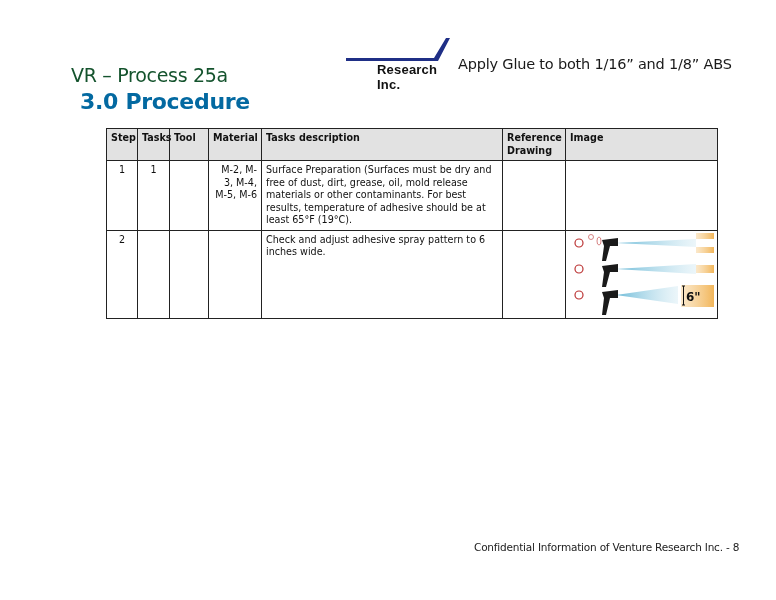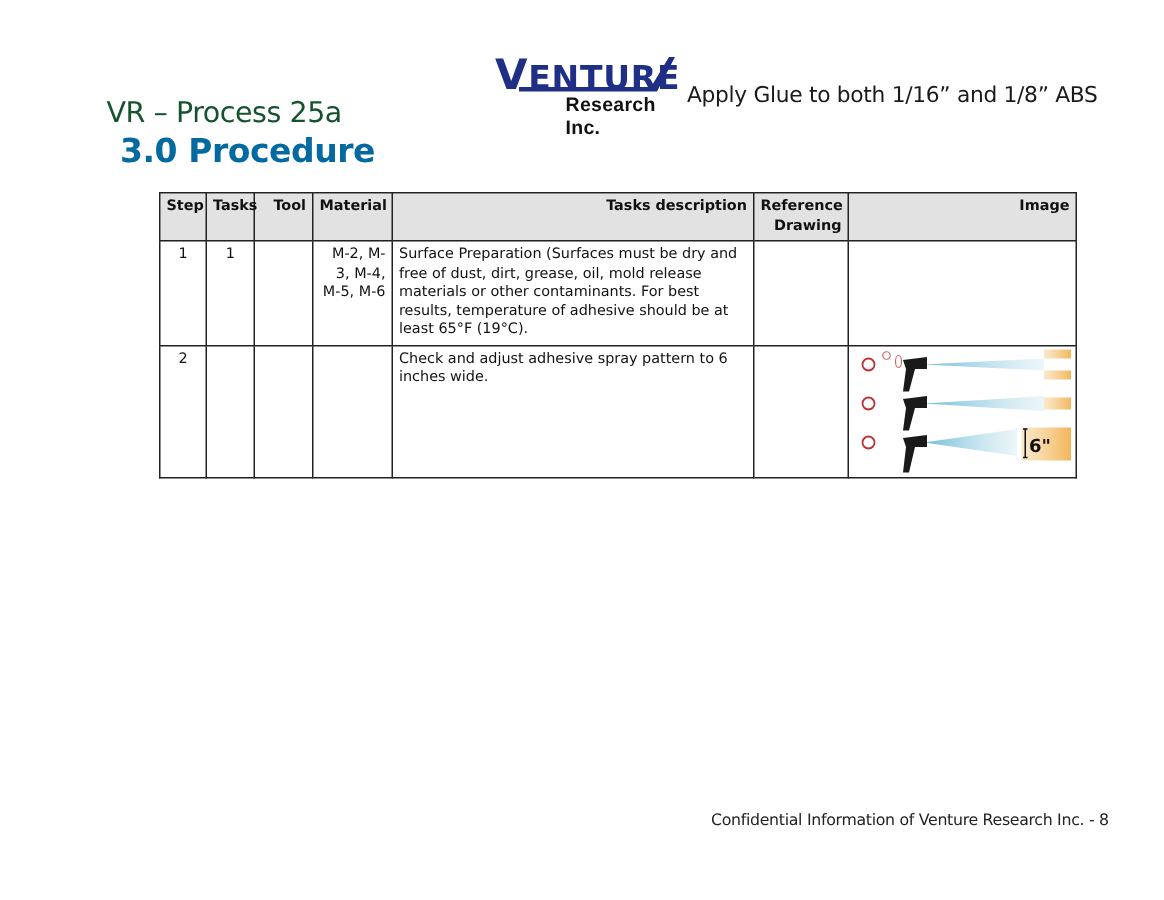--- a/index.html
+++ b/index.html
@@ -30,21 +30,21 @@
     position: absolute; left: 458px; top: 56px; font-size: 14.5px; color: #1a1a1a;
     font-family: "DejaVu Sans", sans-serif; letter-spacing: -0.2px;
   }
   table.proc {
     position: absolute; left: 106px; top: 128px; width: 611px; border-collapse: collapse;
     font-family: "DejaVu Sans", sans-serif; font-size: 9.6px; color: #111; table-layout: fixed;
   }
   table.proc td, table.proc th {
     border: 1px solid #222; vertical-align: top; padding: 3px 4px; line-height: 12.5px;
   }
-  table.proc th { background: #e2e2e2; text-align: right; font-weight: bold; font-size: 9.6px; }
+  table.proc th { background: #e2e2e2; text-align: left; font-weight: bold; font-size: 9.6px; }
   table.proc th.c { text-align: center; }
   .hdr-row { height: 26px; }
   .row1 { height: 54px; }
   .row2 { height: 88px; }
   td.c { text-align: center; }
   td.r { text-align: right; margin-left: 48px; }
   .img-cell { padding: 0 !important; position: relative; }
   .spray-img { position: relative; width: 150px; height: 86px; }
   .footer {
     position: absolute; left: 474px; top: 541px; font-size: 10.5px; color: #222;
@@ -54,21 +54,20 @@
 </head>
 <body>
 
 <div class="doc-subtitle">VR – Process 25a</div>
 <div class="doc-title">3.0 Procedure</div>
 
 <div class="logo">
   <svg class="logo-swoosh" viewBox="0 0 124 30">
     <path d="M20 25 L112 25 L124 2 L120 2 L108 22 L20 22 Z" fill="#1f2f86"></path>
   </svg>
-  <div class="logo-venture"><span class="big">V</span><span>ENTURE</span></div>
   <div class="logo-research">Research Inc.</div>
 </div>
 
 <div class="header-right">Apply Glue to both 1/16” and 1/8” ABS</div>
 
 <table class="proc">
   <colgroup>
     <col style="width:31px">
       <col style="width:32px">
       <col style="width:39px">

